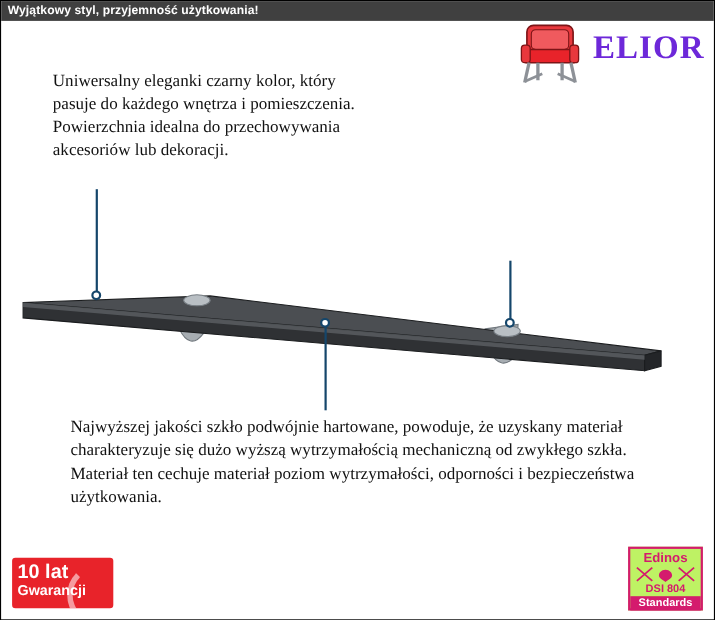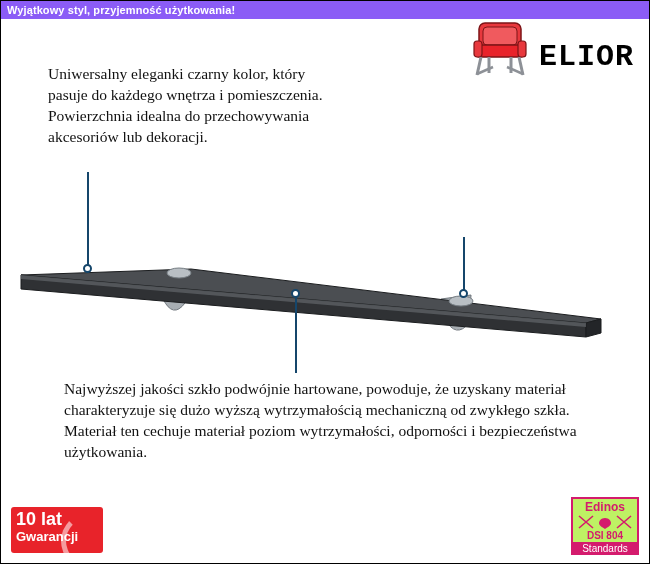--- a/index.html
+++ b/index.html
@@ -16,21 +16,21 @@
     font-family: "Liberation Serif", serif;
     border: 1px solid #000;
     box-sizing: border-box;
   }
   
   #top-banner {
     position: absolute;
     left: 0; top: 0;
     width: 100%;
     height: 18px;
-    background: #8b5cf6;
+    background: #404040;
     color: #ffffff;
     font-family: "Liberation Sans", sans-serif;
     font-size: 11px;
     font-weight: bold;
     line-height: 18px;
     padding-left: 6px;
     box-sizing: border-box;
     letter-spacing: 0.1px;
   }
   
@@ -43,26 +43,26 @@
   }
   #brand .chair {
     position: absolute;
     left: 6px; top: 0;
     width: 62px;
     height: 62px;
   }
   #brand .brand-text {
     position: absolute;
     left: 76px;
-    top: 23px;
-    font-family: Liberation Mono, monospace;
+    top: 10px;
+    font-family: Liberation Serif, serif;
     font-size: 30px;
     font-weight: bold;
     letter-spacing: 1px;
-    color: #000000;
+    color: #6d28d9;
   }
   
   .callout {
     position: absolute;
     font-family: "Liberation Serif", serif;
     font-size: 15.5px;
     line-height: 21px;
     color: #111111;
   }
   #callout-top-left { left: 47px; top: 62px; width: 300px; }
@@ -158,21 +158,21 @@
     font-size: 10px;
     font-weight: bold;
     line-height: 11px;
     text-align: center;
   }
   #edinos-badge .e-std {
     display: block;
     background: #d41b6d;
     color: #ffffff;
     font-size: 10px;
-    font-weight: normal;
+    font-weight: bold;
     line-height: 13px;
     margin-top: 1px;
   }
 </style>
 </head>
 <body>
 
 <div id="page">
 
   <div id="top-banner">Wyjątkowy styl, przyjemność użytkowania!</div>

